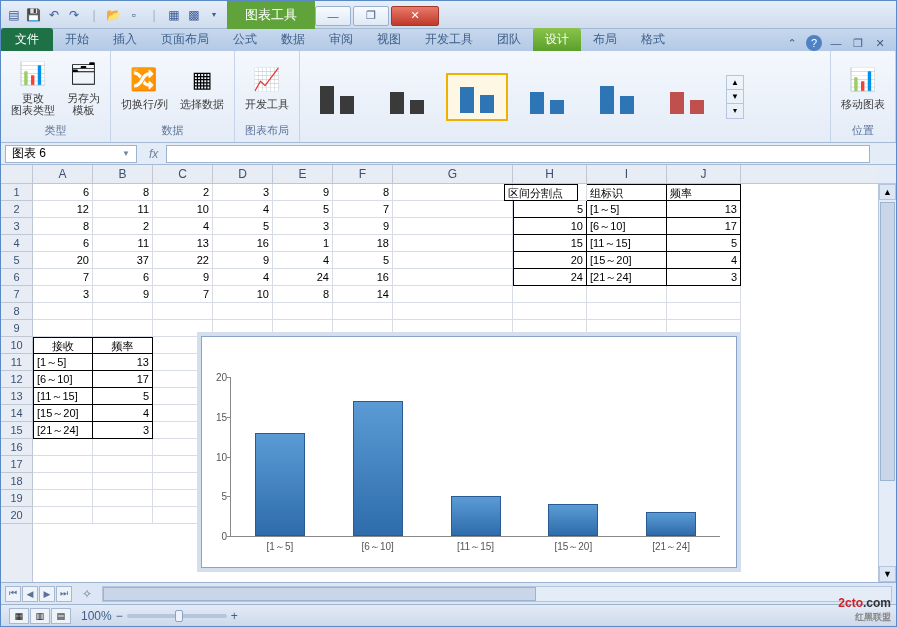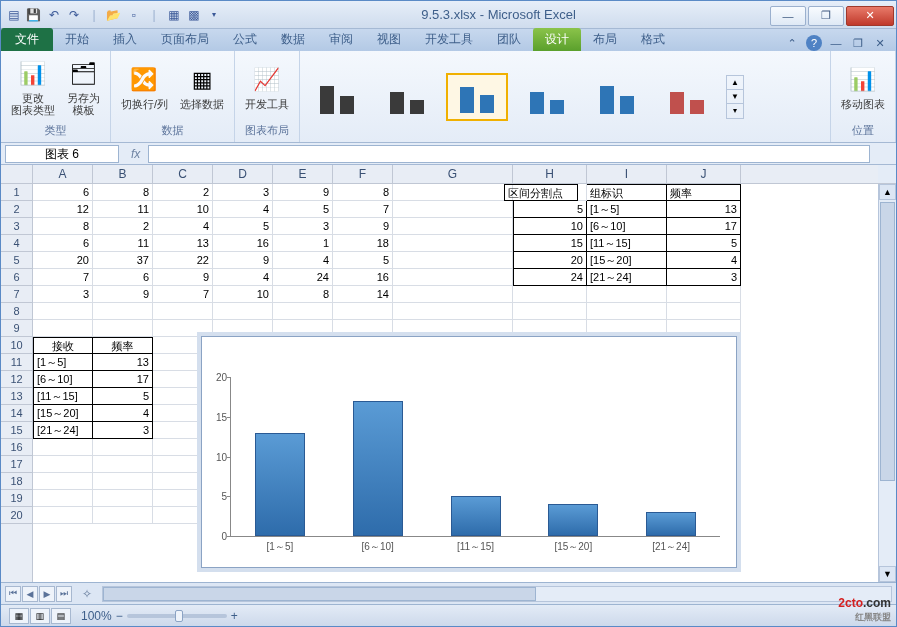--- a/index.html
+++ b/index.html
@@ -28,21 +28,21 @@
 .bigbtn .lbl{font-size:11px;color:#3a3a3a;text-align:center;white-space:pre-line;line-height:12px;}
 .style-gallery{display:flex;gap:8px;align-items:center;}
 .style-item{width:62px;height:48px;border:1px solid transparent;display:flex;align-items:flex-end;justify-content:center;gap:6px;padding-bottom:6px;}
 .style-item.sel{border:2px solid #f0b000;background:#fef7e4;}
 .style-item .bar{width:14px;background:#3a3a3a;}
 .style-item.blue .bar{background:#2e75b6;}
 .style-item.red .bar{background:#c0504d;}
 .gal-ctrl{display:flex;flex-direction:column;border:1px solid #b6c5db;}
 .gal-ctrl span{width:16px;height:14px;font-size:8px;display:flex;align-items:center;justify-content:center;border-bottom:1px solid #b6c5db;}
 .namebox-row{height:22px;background:#e4ecf7;border-bottom:1px solid #a5b9d4;display:flex;align-items:center;}
-.namebox{width:114px;height:18px;background:#fff;border:1px solid #9db4d1;margin:0 4px;padding:0 6px;display:flex;align-items:center;justify-content:space-between;flex-direction:column;}
+.namebox{width:132px;height:18px;background:#fff;border:1px solid #9db4d1;margin:0 4px;padding:0 6px;display:flex;align-items:center;justify-content:space-between;}
 .fx-btns{display:flex;gap:4px;padding:0 4px;color:#6f84a3;}
 .fx{font-style:italic;color:#6f84a3;padding:0 4px;}
 .formula-bar{flex:1;height:18px;background:#fff;border:1px solid #9db4d1;margin-right:26px;}
 .sheet-area{flex:1;display:flex;overflow:hidden;background:#fff;}
 .rowhdrs{width:32px;background:#e8edf5;border-right:1px solid #c0c7d4;}
 .colhdrs{height:19px;background:#e8edf5;display:flex;border-bottom:1px solid #c0c7d4;}
 .corner{width:32px;height:19px;background:#e8edf5;border-right:1px solid #c0c7d4;border-bottom:1px solid #c0c7d4;}
 .ch{border-right:1px solid #c0c7d4;text-align:center;color:#3a5174;line-height:19px;}
 .rh{height:17px;border-bottom:1px solid #c0c7d4;text-align:center;color:#3a5174;line-height:17px;font-size:11px;}
 .grid{position:relative;flex:1;}
@@ -92,21 +92,21 @@
       <span>↶</span>
       <span>↷</span>
       <span style="color:#9bb0ce">|</span>
       <span>📂</span>
       <span>▫</span>
       <span style="color:#9bb0ce">|</span>
       <span>▦</span>
       <span>▩</span>
       <span style="font-size:8px">▾</span>
     </div>
-    <div class="title-center">9.5.3.xlsx - Microsoft Excel</div>
+    <div class="ctx-tab">图表工具</div>
     <div class="winbtns">
       <div class="winbtn">—</div>
       <div class="winbtn">❐</div>
       <div class="winbtn close">✕</div>
     </div>
   </div>
 
   <div class="tabs">
     <div id="tabs-host" style="display:flex">
         <div class="tab file">文件</div>

